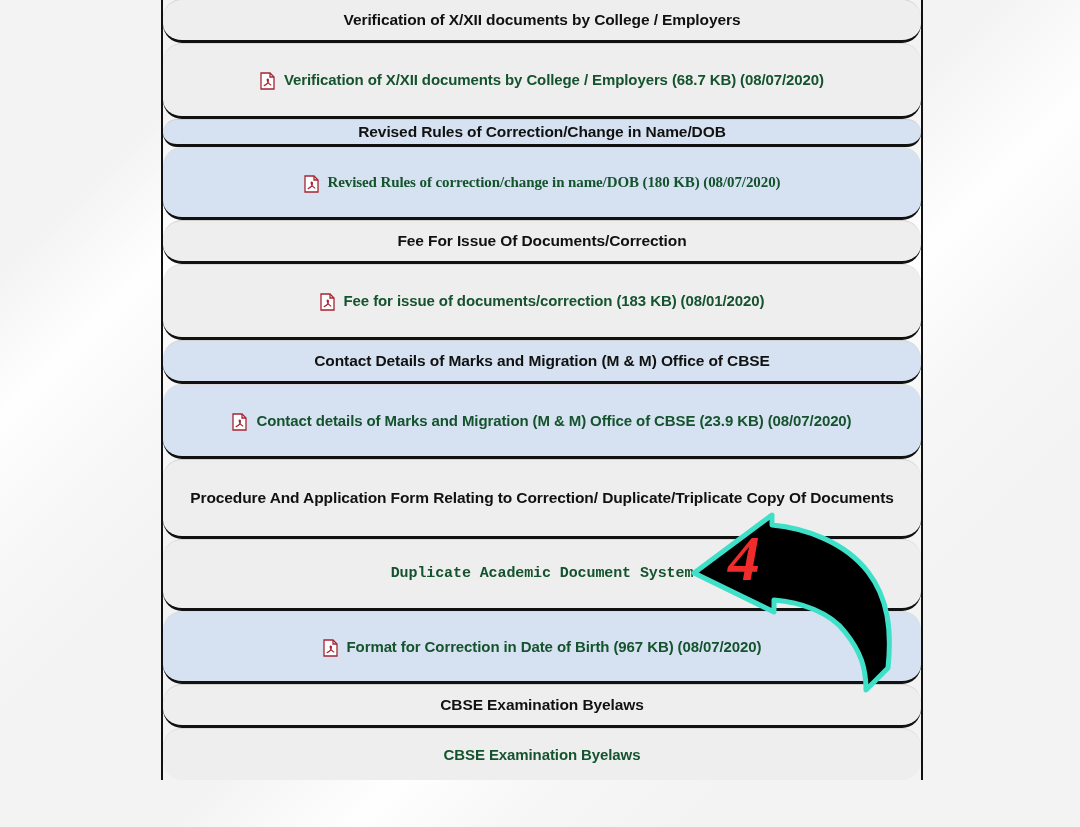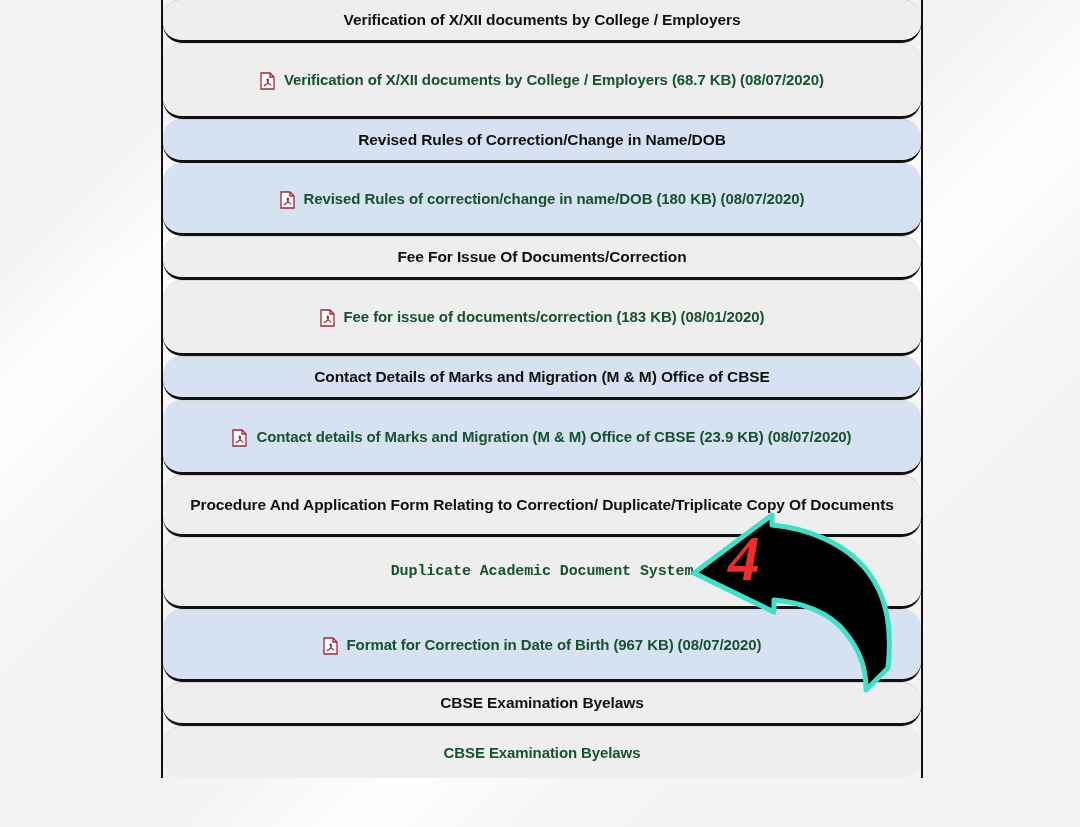--- a/index.html
+++ b/index.html
@@ -134,66 +134,66 @@
     <div class="row gray body-row" style="height: 76px;">
       <span class="row-inner">
         <span class="pdf-icon"><svg viewBox="0 0 15 18" width="15" height="18">
             <path d="M1 1 h9 l4 4 v12 h-13 z" fill="#ffffff" stroke="#a52532" stroke-width="1.3"></path>
             <path d="M10 1 v4 h4" fill="none" stroke="#a52532" stroke-width="1.3"></path>
             <path d="M4.2 13.6 c2.6 -1.1 4.2 -3.8 4.2 -5.6 c0 -1.1 -1.2 -1.2 -1.2 -0.2 c0 1.6 1.8 4.6 3.6 5.2" fill="none" stroke="#a52532" stroke-width="1.25" stroke-linecap="round"></path>
           </svg></span>
         <span class="label-text">Verification of X/XII documents by College / Employers (68.7 KB) (08/07/2020)</span>
       </span>
     </div>
+    <div class="row blue heading" style="height: 28px;">
+      <span class="row-inner">
+        <span class="label-text">Revised Rules of Correction/Change in Name/DOB</span>
+      </span>
+    </div>
+    <div class="row blue body-row" style="height: 73px; font-family: Liberation Serif, serif;">
+      <span class="row-inner">
+        <span class="pdf-icon"><svg viewBox="0 0 15 18" width="15" height="18">
+            <path d="M1 1 h9 l4 4 v12 h-13 z" fill="#ffffff" stroke="#a52532" stroke-width="1.3"></path>
+            <path d="M10 1 v4 h4" fill="none" stroke="#a52532" stroke-width="1.3"></path>
+            <path d="M4.2 13.6 c2.6 -1.1 4.2 -3.8 4.2 -5.6 c0 -1.1 -1.2 -1.2 -1.2 -0.2 c0 1.6 1.8 4.6 3.6 5.2" fill="none" stroke="#a52532" stroke-width="1.25" stroke-linecap="round"></path>
+          </svg></span>
+        <span class="label-text">Revised Rules of correction/change in name/DOB (180 KB) (08/07/2020)</span>
+      </span>
+    </div>
+    <div class="row gray heading" style="height: 44px;">
+      <span class="row-inner">
+        <span class="label-text">Fee For Issue Of Documents/Correction</span>
+      </span>
+    </div>
+    <div class="row gray body-row" style="height: 76px;">
+      <span class="row-inner">
+        <span class="pdf-icon"><svg viewBox="0 0 15 18" width="15" height="18">
+            <path d="M1 1 h9 l4 4 v12 h-13 z" fill="#ffffff" stroke="#a52532" stroke-width="1.3"></path>
+            <path d="M10 1 v4 h4" fill="none" stroke="#a52532" stroke-width="1.3"></path>
+            <path d="M4.2 13.6 c2.6 -1.1 4.2 -3.8 4.2 -5.6 c0 -1.1 -1.2 -1.2 -1.2 -0.2 c0 1.6 1.8 4.6 3.6 5.2" fill="none" stroke="#a52532" stroke-width="1.25" stroke-linecap="round"></path>
+          </svg></span>
+        <span class="label-text">Fee for issue of documents/correction (183 KB) (08/01/2020)</span>
+      </span>
+    </div>
     <div class="row blue heading" style="height: 44px;">
       <span class="row-inner">
-        <span class="label-text">Revised Rules of Correction/Change in Name/DOB</span>
-      </span>
-    </div>
-    <div class="row blue body-row" style="height: 73px;">
-      <span class="row-inner">
-        <span class="pdf-icon"><svg viewBox="0 0 15 18" width="15" height="18">
-            <path d="M1 1 h9 l4 4 v12 h-13 z" fill="#ffffff" stroke="#a52532" stroke-width="1.3"></path>
-            <path d="M10 1 v4 h4" fill="none" stroke="#a52532" stroke-width="1.3"></path>
-            <path d="M4.2 13.6 c2.6 -1.1 4.2 -3.8 4.2 -5.6 c0 -1.1 -1.2 -1.2 -1.2 -0.2 c0 1.6 1.8 4.6 3.6 5.2" fill="none" stroke="#a52532" stroke-width="1.25" stroke-linecap="round"></path>
-          </svg></span>
-        <span class="label-text">Revised Rules of correction/change in name/DOB (180 KB) (08/07/2020)</span>
-      </span>
-    </div>
-    <div class="row gray heading" style="height: 44px;">
-      <span class="row-inner">
-        <span class="label-text">Fee For Issue Of Documents/Correction</span>
-      </span>
-    </div>
-    <div class="row gray body-row" style="height: 76px;">
-      <span class="row-inner">
-        <span class="pdf-icon"><svg viewBox="0 0 15 18" width="15" height="18">
-            <path d="M1 1 h9 l4 4 v12 h-13 z" fill="#ffffff" stroke="#a52532" stroke-width="1.3"></path>
-            <path d="M10 1 v4 h4" fill="none" stroke="#a52532" stroke-width="1.3"></path>
-            <path d="M4.2 13.6 c2.6 -1.1 4.2 -3.8 4.2 -5.6 c0 -1.1 -1.2 -1.2 -1.2 -0.2 c0 1.6 1.8 4.6 3.6 5.2" fill="none" stroke="#a52532" stroke-width="1.25" stroke-linecap="round"></path>
-          </svg></span>
-        <span class="label-text">Fee for issue of documents/correction (183 KB) (08/01/2020)</span>
-      </span>
-    </div>
-    <div class="row blue heading" style="height: 44px;">
-      <span class="row-inner">
         <span class="label-text">Contact Details of Marks and Migration (M &amp; M) Office of CBSE</span>
       </span>
     </div>
     <div class="row blue body-row" style="height: 75px;">
       <span class="row-inner">
         <span class="pdf-icon"><svg viewBox="0 0 15 18" width="15" height="18">
             <path d="M1 1 h9 l4 4 v12 h-13 z" fill="#ffffff" stroke="#a52532" stroke-width="1.3"></path>
             <path d="M10 1 v4 h4" fill="none" stroke="#a52532" stroke-width="1.3"></path>
             <path d="M4.2 13.6 c2.6 -1.1 4.2 -3.8 4.2 -5.6 c0 -1.1 -1.2 -1.2 -1.2 -0.2 c0 1.6 1.8 4.6 3.6 5.2" fill="none" stroke="#a52532" stroke-width="1.25" stroke-linecap="round"></path>
           </svg></span>
         <span class="label-text">Contact details of Marks and Migration (M &amp; M) Office of CBSE (23.9 KB) (08/07/2020)</span>
       </span>
     </div>
-    <div class="row gray heading" style="height: 62px;">
+    <div class="row gray heading" style="height: 80px;">
       <span class="row-inner">
         <span class="label-text">Procedure And Application Form Relating to Correction/ Duplicate/Triplicate Copy Of Documents</span>
       </span>
     </div>
     <div class="row gray body-row" style="height: 72px; font-family: Liberation Mono, monospace;">
       <span class="row-inner">
         <span class="label-text">Duplicate Academic Document System</span>
       </span>
     </div>
     <div class="row blue body-row" style="height: 73px;">

